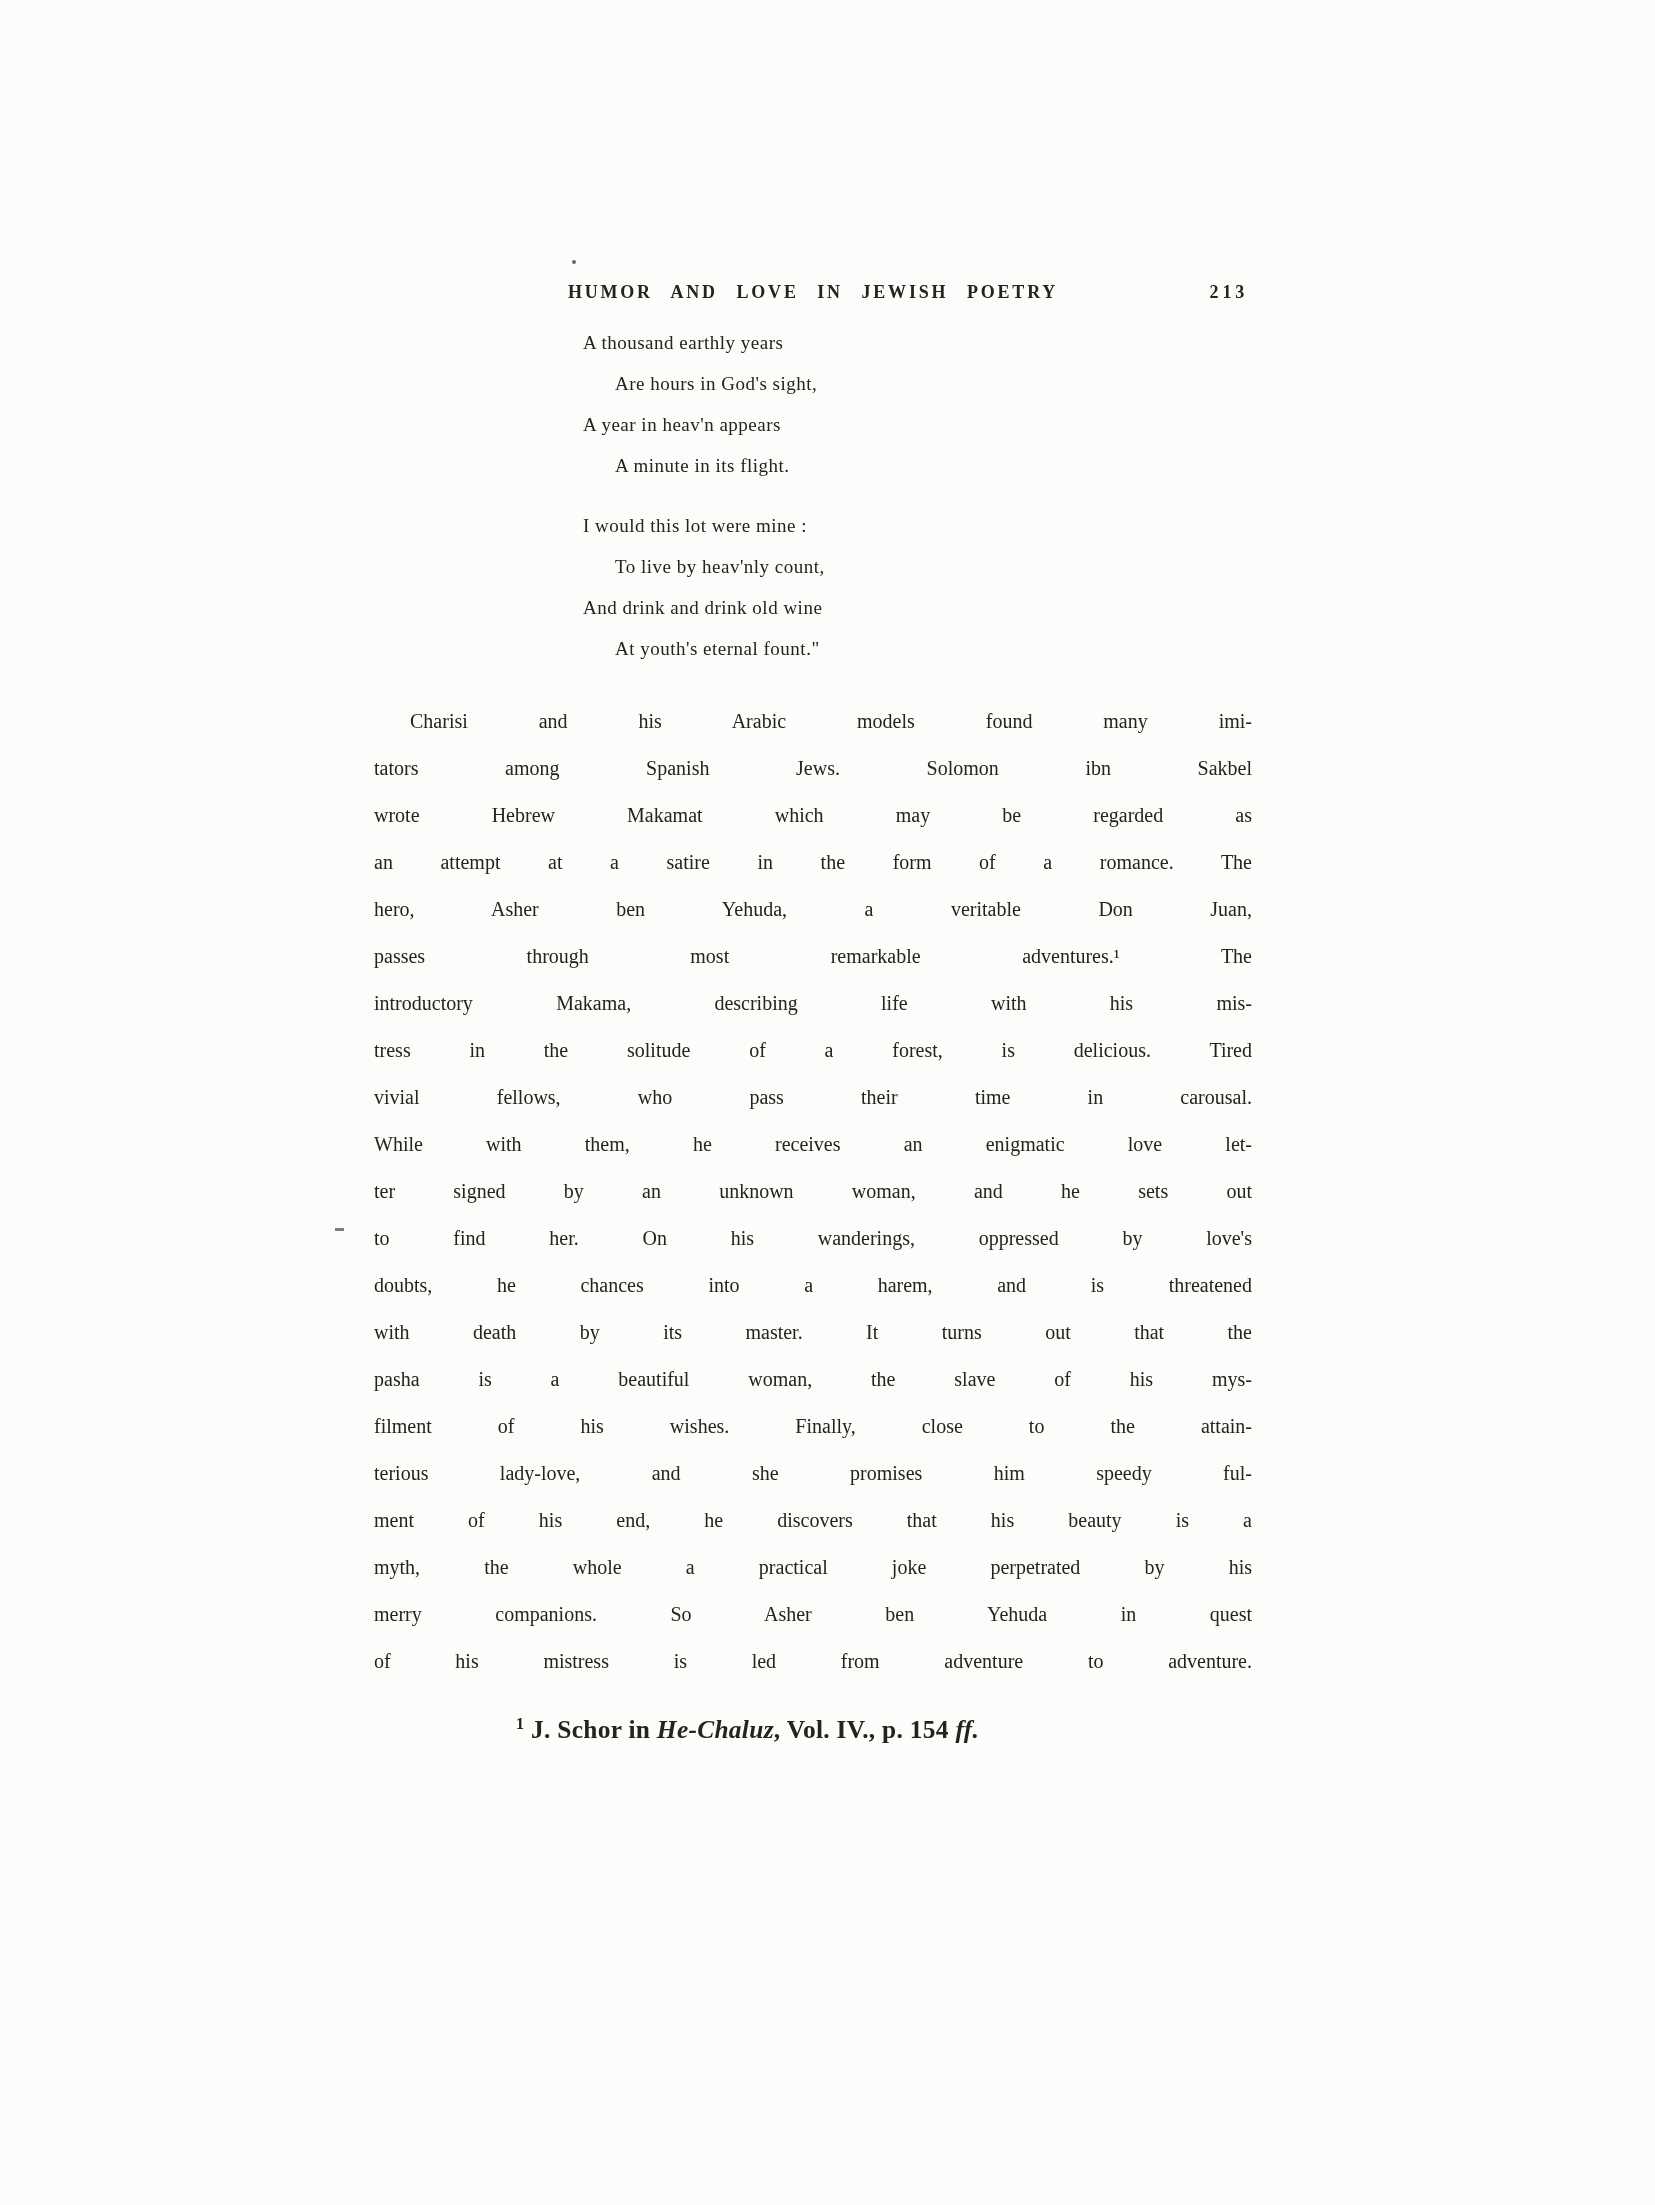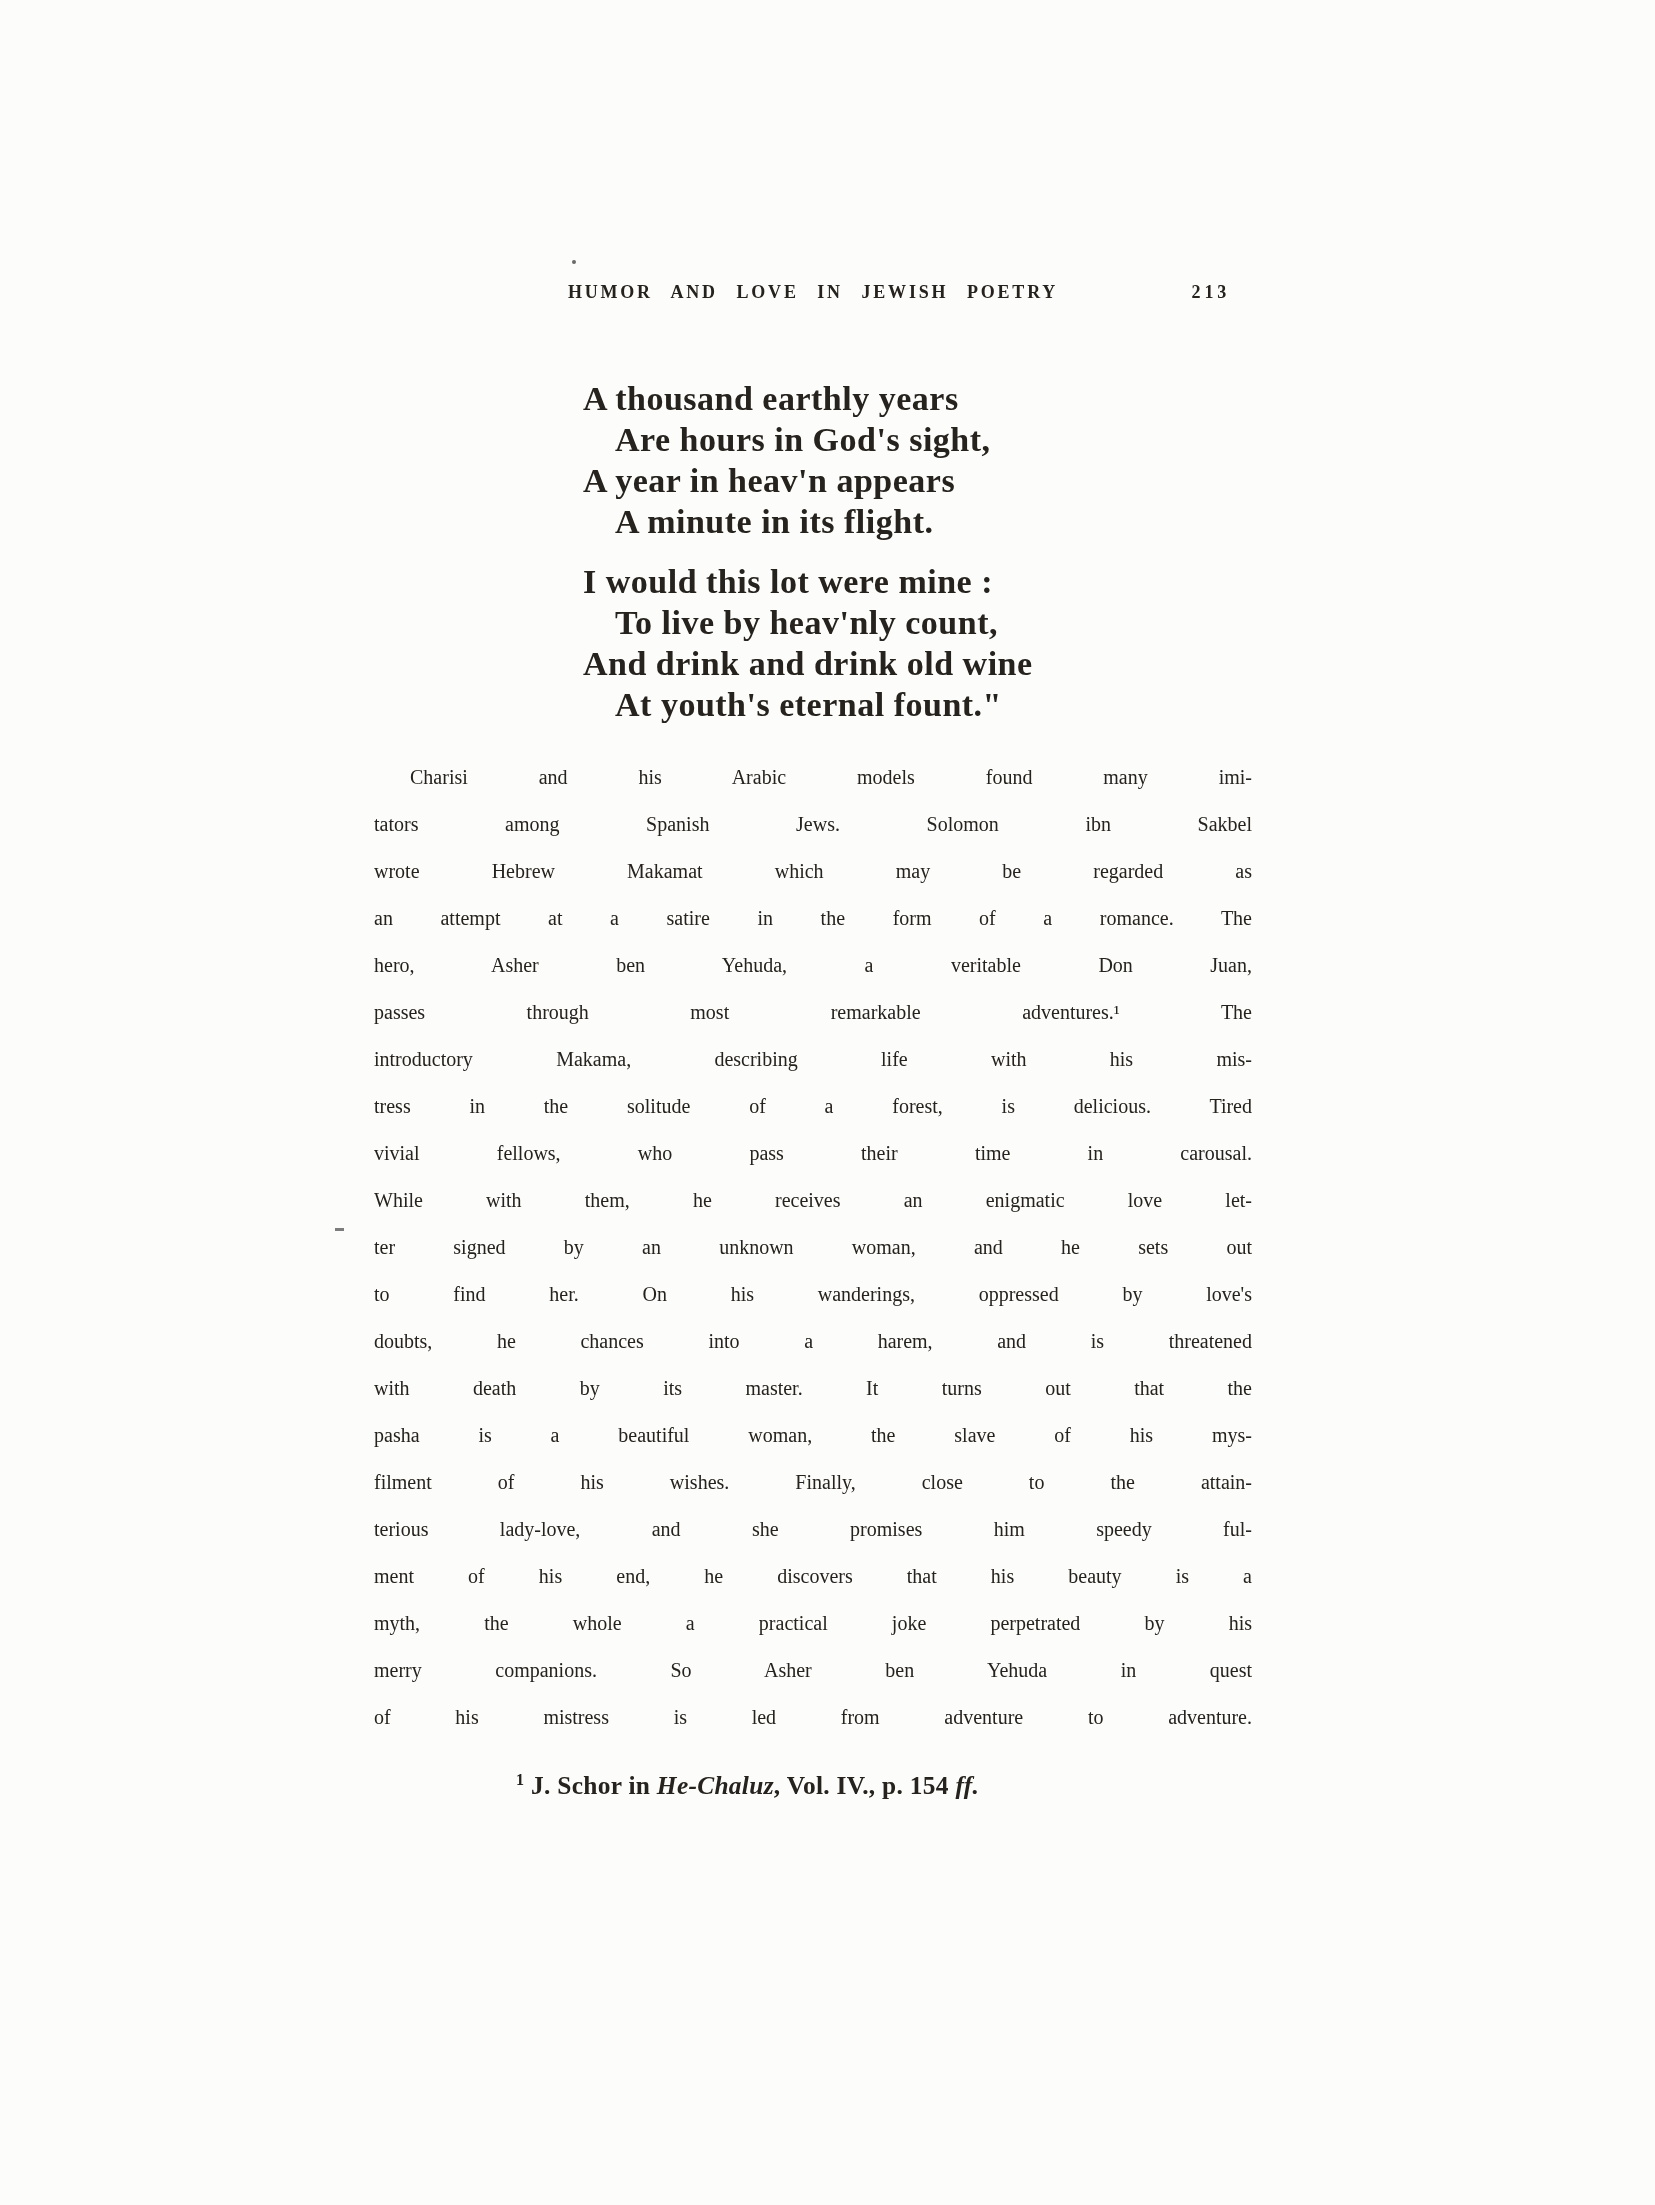--- a/index.html
+++ b/index.html
@@ -30,29 +30,28 @@
     letter-spacing: 2.8px;
     word-spacing: 11.3px;
     text-align: center;
     white-space: nowrap;
   }
   .header-title {
     display: inline-block;
   }
   .page-number {
     position: absolute;
-    right: 22px;
+    right: 4px;
     top: 0;
     letter-spacing: 3.8px;
   }
   .poem {
-    margin-top: 56px;
     margin-left: 209px;
-    font-weight: 700;
-    font-size: 34px;
+    font-weight: 400;
+    font-size: 19px;
     line-height: 41px;
     letter-spacing: 0.5px;
   }
   .stanza {
     margin-bottom: 19px;
   }
   .poem-line.indent {
     padding-left: 32px;
   }
   .body-paragraph {

